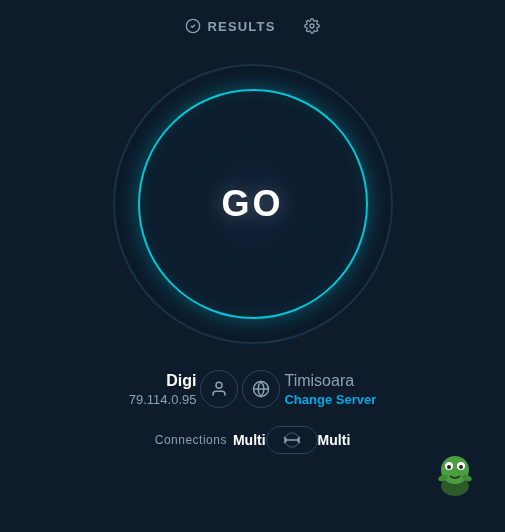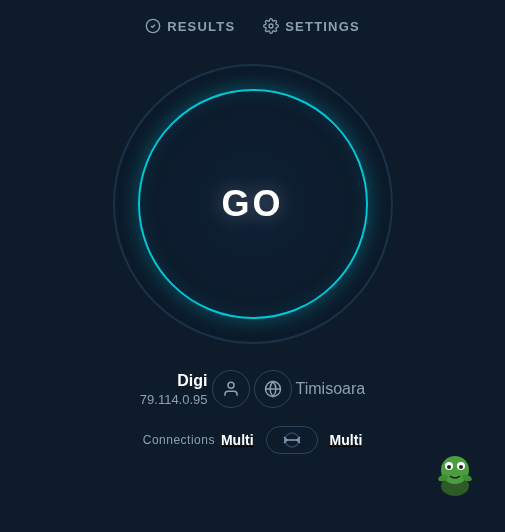--- a/index.html
+++ b/index.html
@@ -167,22 +167,20 @@
 
     .connections-label {
       color: #8ca0b3;
       font-size: 12px;
       letter-spacing: 0.5px;
     }
 
     .connections-toggle {
       display: flex;
       align-items: center;
-      gap: 12px;
-      text-decoration: underline;
     }
 
     .toggle-option {
       color: #ffffff;
       font-size: 14px;
       font-weight: 600;
       cursor: pointer;
     }
 
     .toggle-icon {
@@ -214,21 +212,20 @@
       <circle cx="12" cy="12" r="10"></circle>
       <polyline points="9 12 11 14 15 10"></polyline>
     </svg>
     <span>RESULTS</span>
   </div>
   <div class="nav-item">
     <svg viewBox="0 0 24 24" fill="none" stroke="#8ca0b3" stroke-width="2">
       <circle cx="12" cy="12" r="3"></circle>
       <path d="M19.4 15a1.65 1.65 0 0 0 .33 1.82l.06.06a2 2 0 0 1-2.83 2.83l-.06-.06a1.65 1.65 0 0 0-1.82-.33 1.65 1.65 0 0 0-1 1.51V21a2 2 0 0 1-4 0v-.09A1.65 1.65 0 0 0 9 19.4a1.65 1.65 0 0 0-1.82.33l-.06.06a2 2 0 0 1-2.83-2.83l.06-.06A1.65 1.65 0 0 0 4.68 15a1.65 1.65 0 0 0-1.51-1H3a2 2 0 0 1 0-4h.09A1.65 1.65 0 0 0 4.6 9a1.65 1.65 0 0 0-.33-1.82l-.06-.06a2 2 0 0 1 2.83-2.83l.06.06A1.65 1.65 0 0 0 9 4.68a1.65 1.65 0 0 0 1-1.51V3a2 2 0 0 1 4 0v.09a1.65 1.65 0 0 0 1 1.51 1.65 1.65 0 0 0 1.82-.33l.06-.06a2 2 0 0 1 2.83 2.83l-.06.06A1.65 1.65 0 0 0 19.4 9a1.65 1.65 0 0 0 1.51 1H21a2 2 0 0 1 0 4h-.09a1.65 1.65 0 0 0-1.51 1z"></path>
     </svg>
-    <span>SETTINGS</span>
   </div>
 </nav>
 
 <div class="speedometer-container">
 
   <div class="red-arrow">
     <svg width="110" height="50" viewBox="0 0 110 50">
       <defs>
         <marker id="arrowhead" markerWidth="10" markerHeight="7" refX="10" refY="3.5" orient="auto">
           <polygon points="0 0, 10 3.5, 0 7" fill="#cc0000"></polygon>
@@ -259,20 +256,21 @@
   <div class="icon-circle">
     <svg viewBox="0 0 24 24" fill="none" stroke="#8ca0b3" stroke-width="2">
       <circle cx="12" cy="12" r="10"></circle>
       <line x1="2" y1="12" x2="22" y2="12"></line>
       <path d="M12 2a15.3 15.3 0 0 1 4 10 15.3 15.3 0 0 1-4 10 15.3 15.3 0 0 1-4-10 15.3 15.3 0 0 1 4-10z"></path>
     </svg>
   </div>
 
   <div class="info-right">
     <span class="server-location">Timisoara</span>
+    <a class="change-server" href="#">Change Server</a>
   </div>
 </div>
 
 <div class="connections-section">
   <span class="connections-label">Connections</span>
   <div class="connections-toggle">
     <span class="toggle-option">Multi</span>
     <div class="toggle-icon">
       <svg width="28" height="16" viewBox="0 0 28 16">
         <circle cx="14" cy="8" r="7" fill="none" stroke="#2a4560" stroke-width="1.5"></circle>

